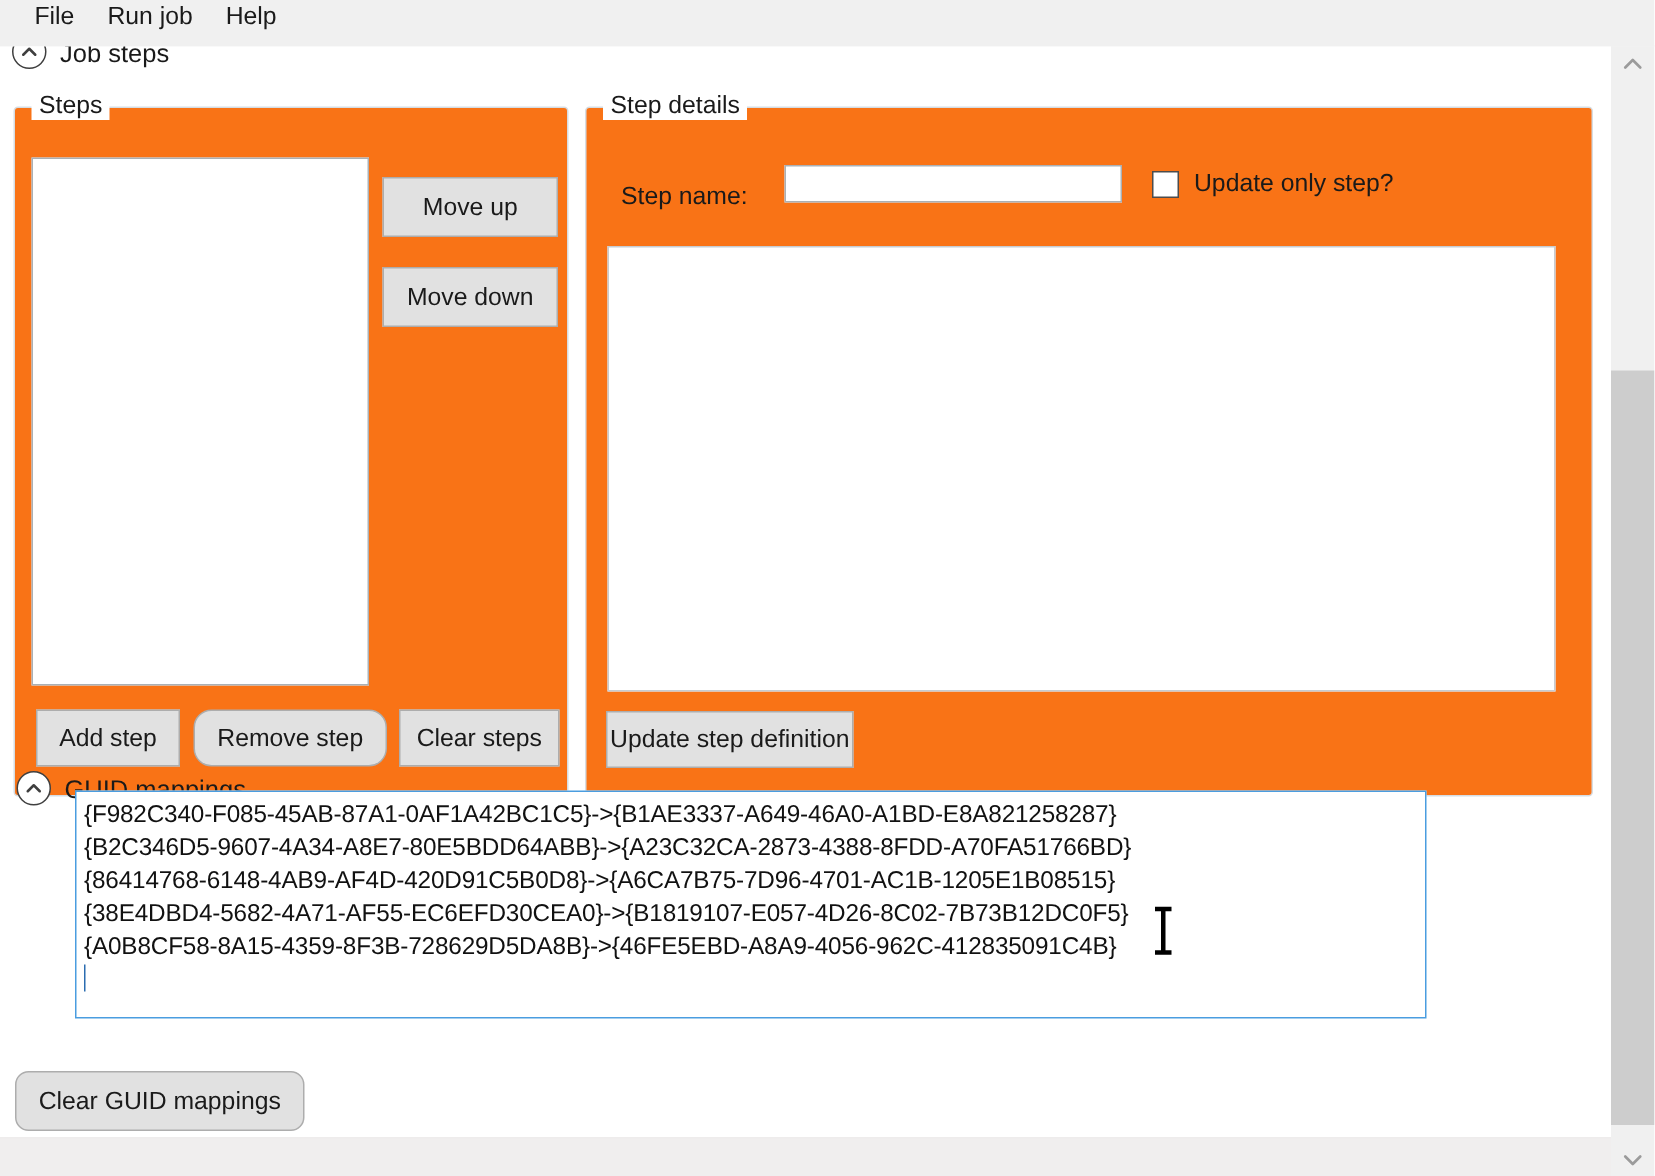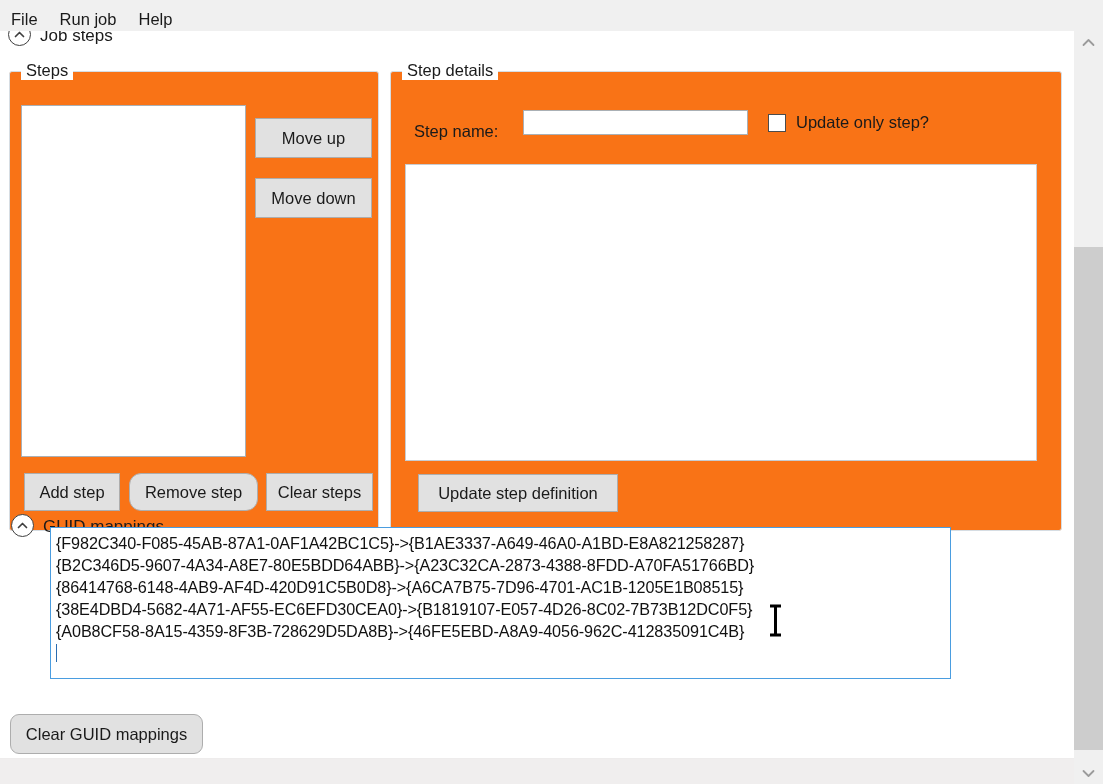--- a/index.html
+++ b/index.html
@@ -19,22 +19,22 @@
     background: #ffffff;
   }
 
   
   .menubar {
     position: absolute;
     left: 0; top: 0;
     width: 1103px; height: 31px;
     background: #f0f0f0;
     display: flex;
-    align-items: flex-end;
-    padding-left: 0;
+    align-items: flex-start;
+    padding-left: 12px;
     border-bottom: 1px solid #f0f0f0;
   }
   .menuitem {
     font-size: 16.5px;
     padding: 3px 11px;
     color: #1a1a1a;
     cursor: default;
     line-height: 1;
   }
 
@@ -261,21 +261,21 @@
 
       <div class="textbox" style="left:132px; top:38px; width:225px; height:25px;" title=""></div>
 
       <div class="chk-wrap" style="left:377px; top:41px;">
         <span class="chk-box"></span>
         <span class="chk-label">Update only step?</span>
       </div>
 
       <div class="textarea-big" style="left:14px; top:92px; width:632px; height:297px;"></div>
 
-      <div class="btn" style="left:27px; top:402px; width:200px; height:38px;">Update step definition</div>
+      <div class="btn" style="left:13px; top:402px; width:165px; height:38px;">Update step definition</div>
     </div>
 
     <div class="section-head" style="left:11px; top:483px;">
       <span class="chev-circle">
         <svg width="13" height="13" viewBox="0 0 13 13" aria-hidden="true">
           <polyline points="2.5,8.5 6.5,4.5 10.5,8.5" fill="none" stroke="#3f3f3f" stroke-width="1.7" stroke-linecap="round" stroke-linejoin="round"></polyline>
         </svg>
       </span>
       <span class="title">GUID mappings</span>
     </div>

